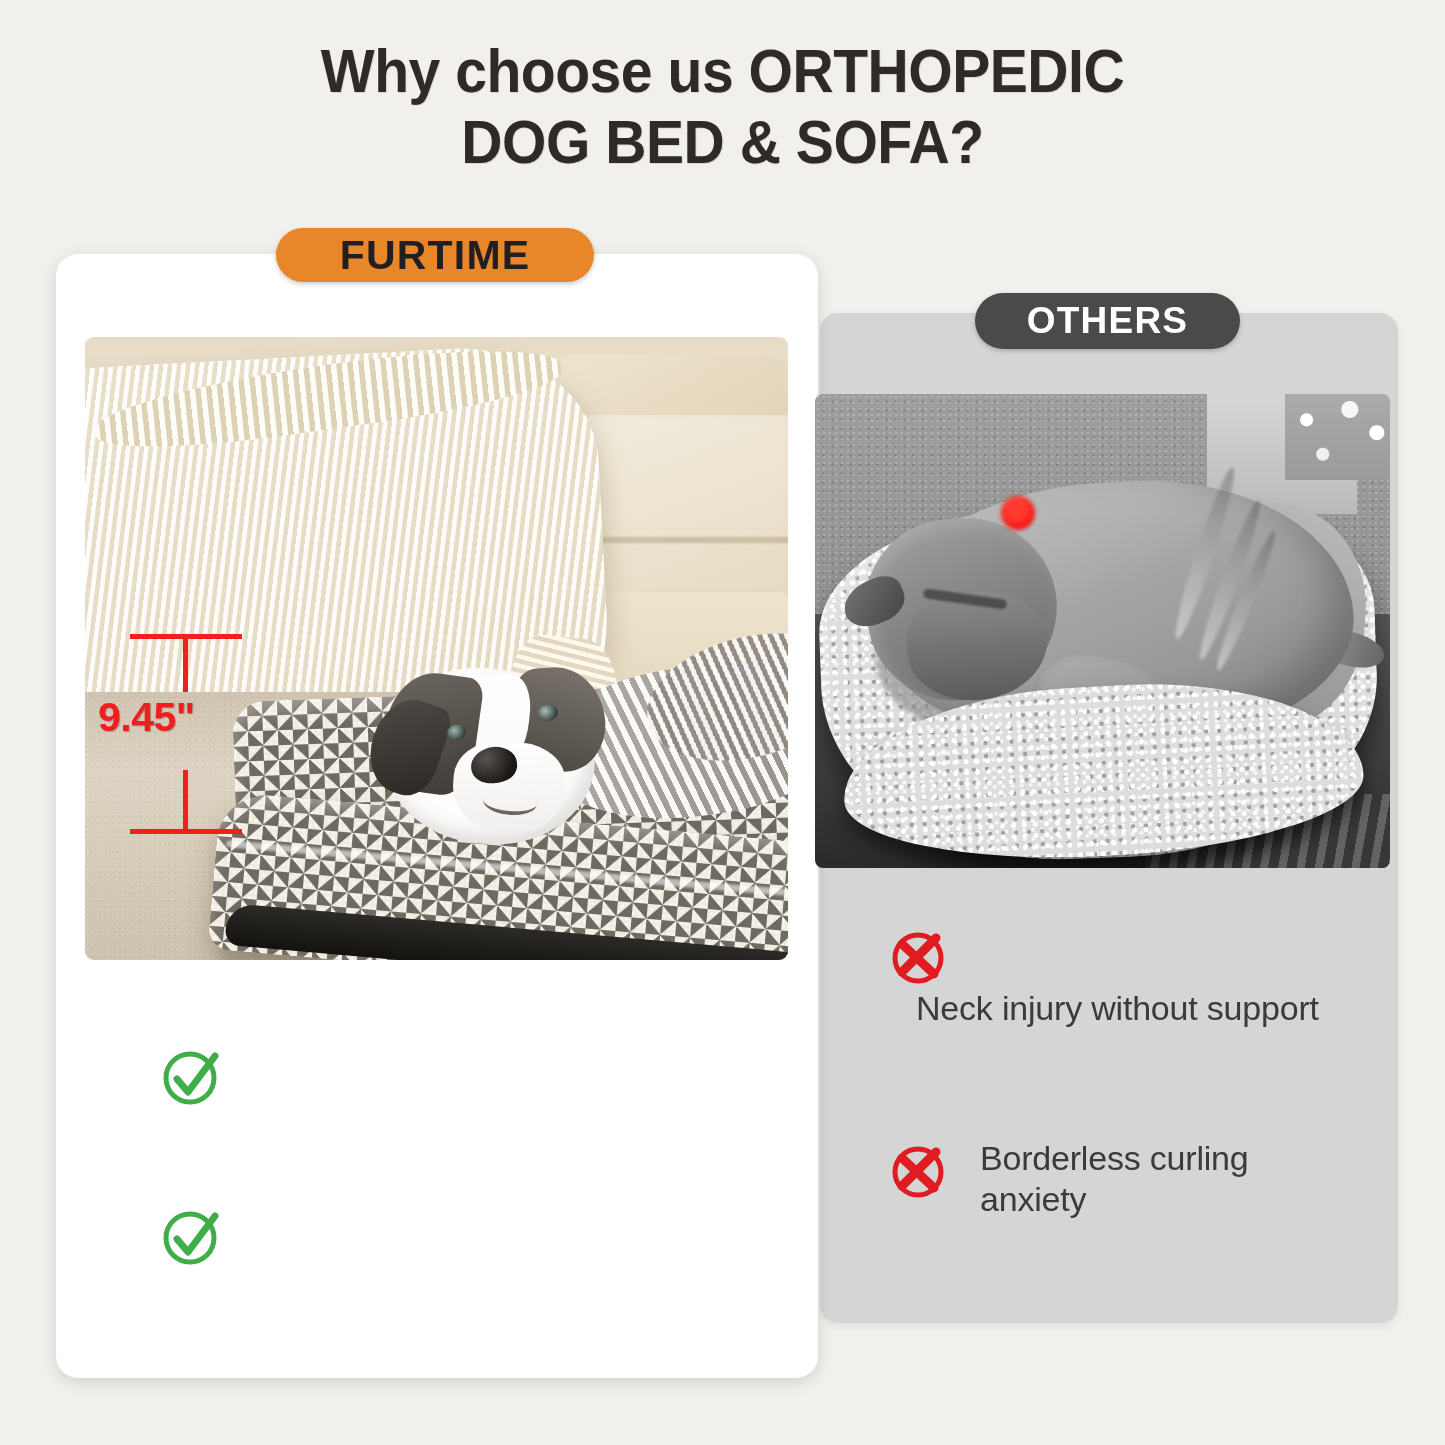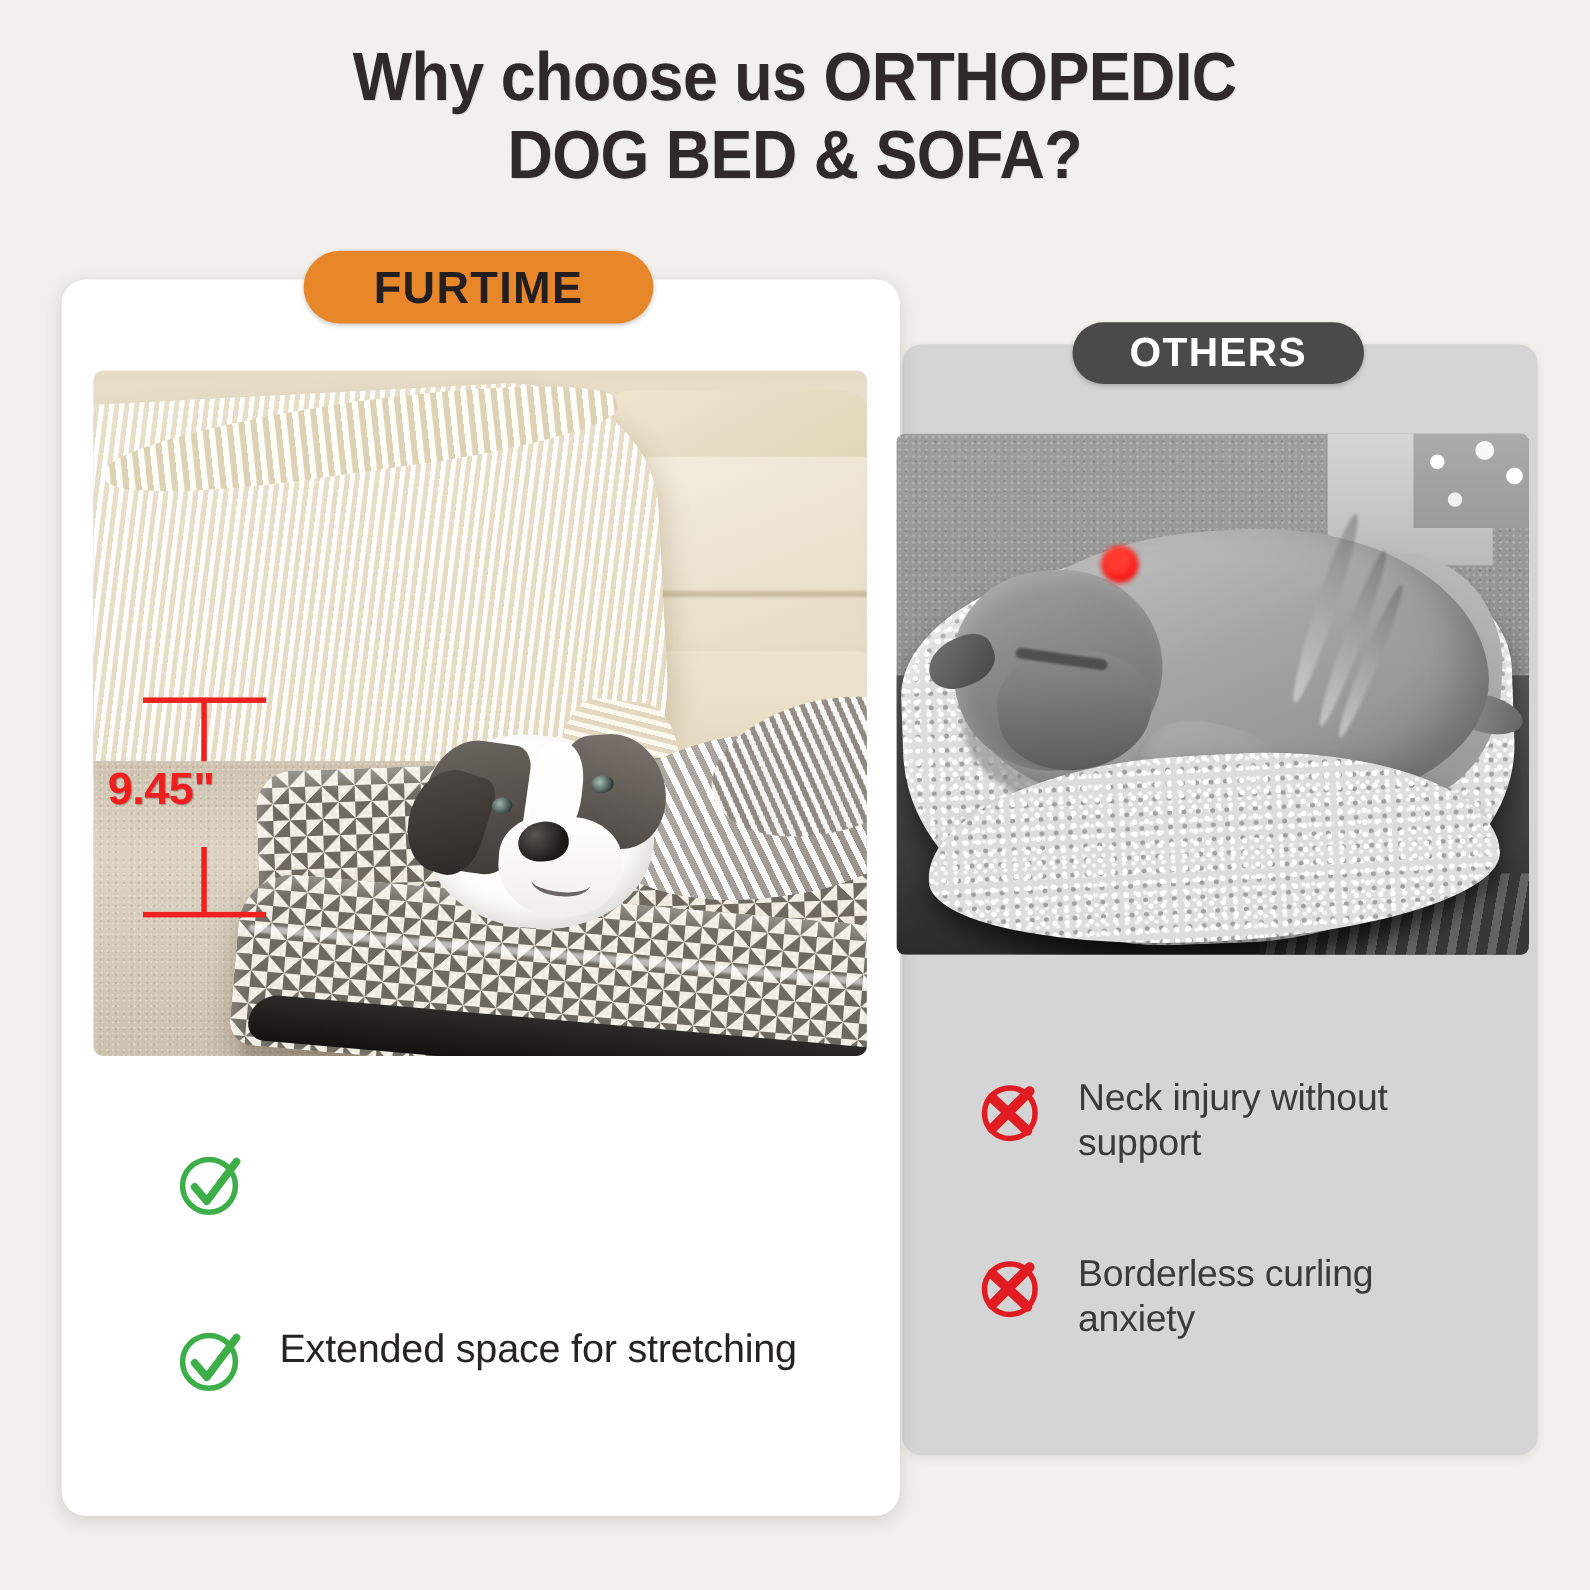--- a/index.html
+++ b/index.html
@@ -65,21 +65,21 @@
     border-radius: 999px;
     font-weight: bold;
     letter-spacing: 1.2px;
     box-shadow: 0 2px 5px rgba(0,0,0,0.22);
     box-sizing: border-box;
   }
   #badge-furtime {
     left: 276px;
     top: 228px;
     width: 318px;
-    height: 66px;
+    height: 54px;
     background: #e8862a;
     color: #231f20;
     font-size: 41px;
     z-index: 40;
   }
   #badge-others {
     left: 975px;
     top: 293px;
     width: 265px;
     height: 56px;
@@ -524,21 +524,21 @@
   #furtime-bullets .bullet-row .bullet-text { margin-left: 30px; }
   #bullet-f-0 { top: 1044px; }
   #bullet-f-1 { top: 1204px; }
 
   #others-bullets .bullet-row { left: 888px; width: 470px; }
   #others-bullets .bullet-row .bullet-text {
     margin-left: 28px;
     font-size: 34px;
     color: #3a3a3a;
   }
-  #bullet-o-0 { top: 978px; }
+  #bullet-o-0 { top: 924px; flex-direction: column; }
   #bullet-o-1 { top: 1138px; }
 </style>
 </head>
 <body>
 
 <div id="headline">Why choose us ORTHOPEDIC
 DOG BED &amp; SOFA?</div>
 
 <div id="others-panel"></div>
 
@@ -636,21 +636,20 @@
     </span>
   </div>
 
   <div class="bullet-row" id="bullet-f-1">
     <span class="bullet-icon">
       <svg viewBox="0 0 64 64" width="64" height="64" aria-hidden="true">
         <circle cx="30" cy="34" r="24" fill="none" stroke="#3eae49" stroke-width="5"></circle>
         <path d="M17 35 L28 48 L55 12" fill="none" stroke="#3eae49" stroke-width="7" stroke-linecap="round" stroke-linejoin="round"></path>
       </svg>
     </span>
-    <span class="bullet-text">Extended space for stretching</span>
   </div>
 </div>
 
 <div id="others-bullets">
   <div class="bullet-row" id="bullet-o-0">
     <span class="bullet-icon">
       <svg viewBox="0 0 64 64" width="64" height="64" aria-hidden="true">
         <circle cx="30" cy="34" r="23" fill="none" stroke="#e01b22" stroke-width="5"></circle>
         <path d="M14 48 L48 14" fill="none" stroke="#e01b22" stroke-width="9" stroke-linecap="round"></path>
         <path d="M14 20 L46 50" fill="none" stroke="#e01b22" stroke-width="9" stroke-linecap="round"></path>

